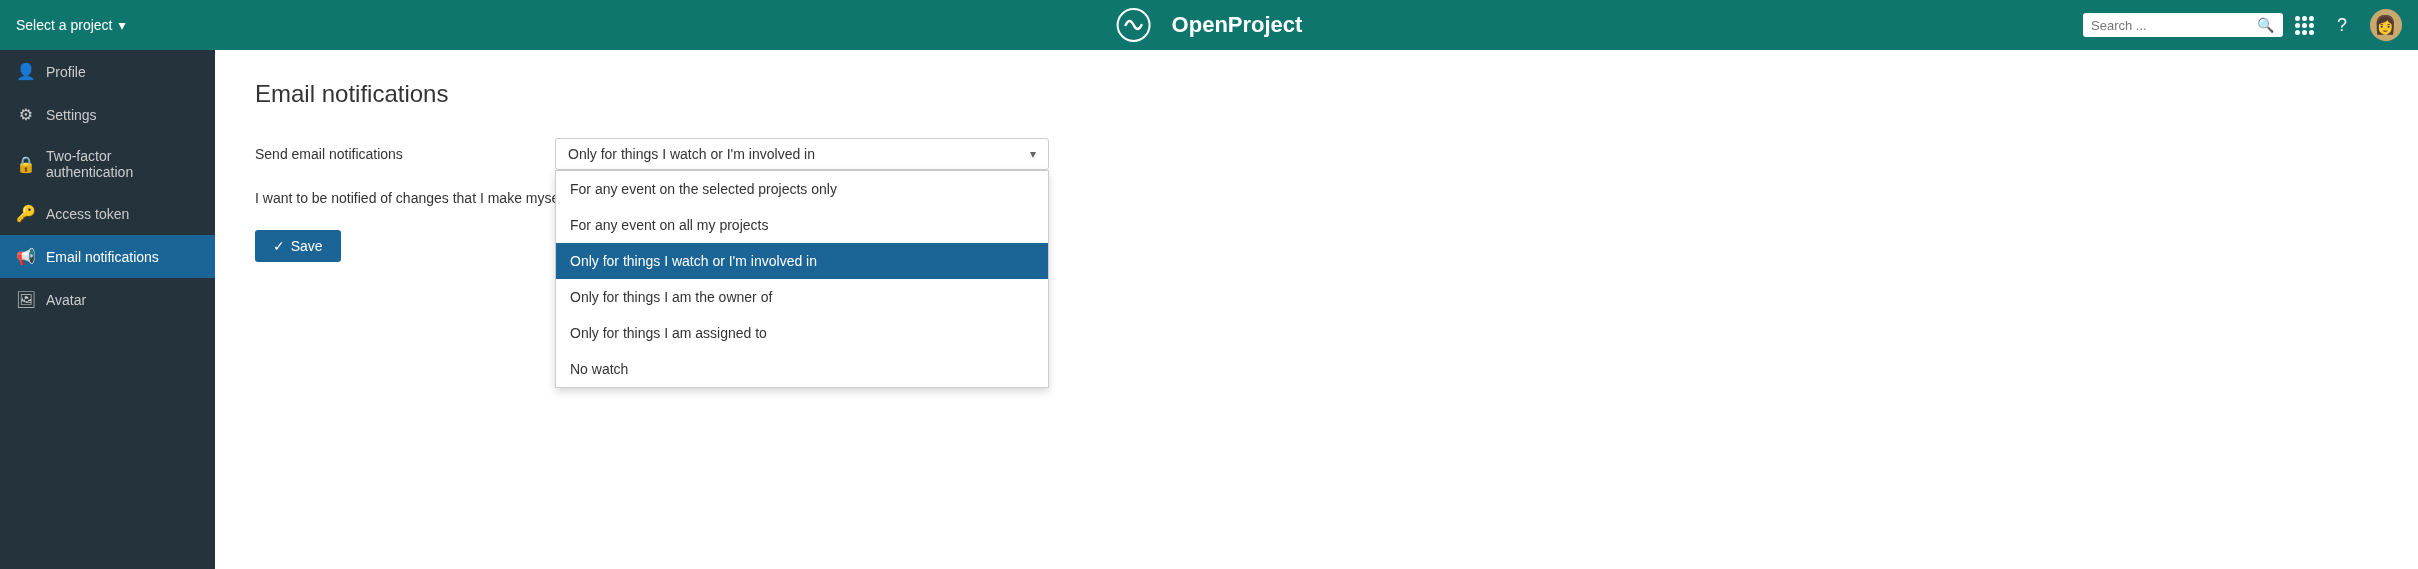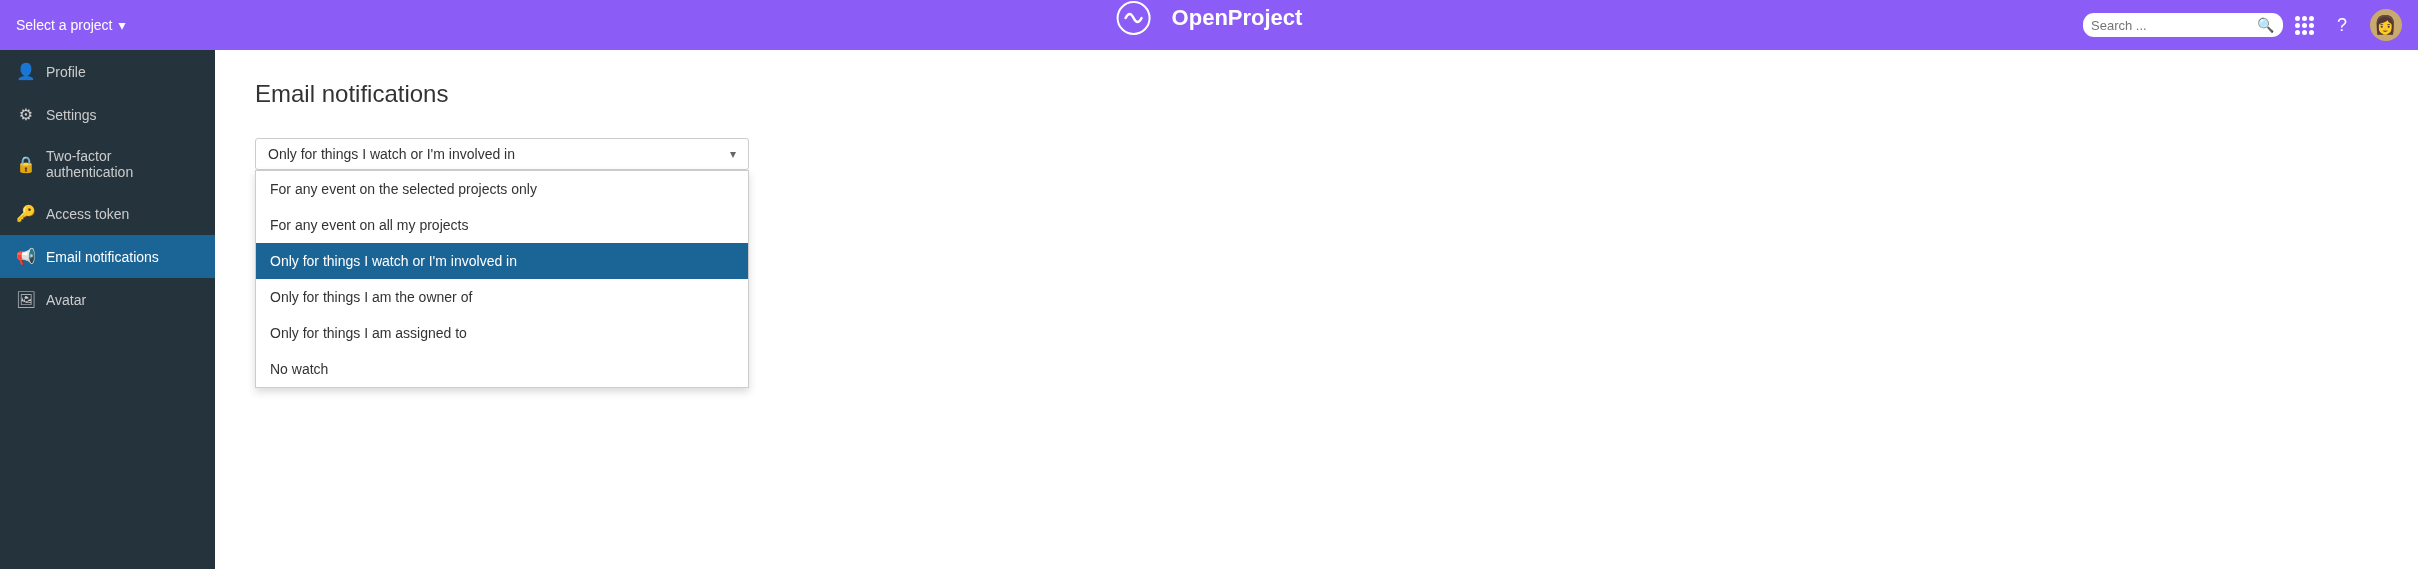--- a/index.html
+++ b/index.html
@@ -1,22 +1,23 @@
 <!DOCTYPE html>
 <html><head>
   <meta charset="utf-8">
   <style>
     * { box-sizing: border-box; margin: 0; padding: 0; }
     body { font-family: Arial, sans-serif; font-size: 14px; background: #fff; }
 
     
     .header {
-      background: #8b5cf6;
+      background: #0f766e;
       height: 50px;
       display: flex;
+      align-items: center;
       padding: 0 16px;
       position: relative;
     }
     .header-project-select {
       display: flex;
       align-items: center;
       color: #fff;
       font-size: 14px;
       cursor: pointer;
       gap: 6px;
@@ -39,21 +40,21 @@
     .header-right {
       margin-left: auto;
       display: flex;
       align-items: center;
       gap: 12px;
     }
     .search-box {
       display: flex;
       align-items: center;
       background: #fff;
-      border-radius: 11px;
+      border-radius: 3px;
       padding: 4px 8px;
       width: 200px;
     }
     .search-box input {
       border: none;
       outline: none;
       font-size: 13px;
       color: #666;
       width: 100%;
       background: transparent;
@@ -310,20 +311,21 @@
       <span class="sidebar-item-icon">🖼</span>
       <span class="sidebar-item-label">Avatar</span>
     </div>
     </nav>
 
   <main class="main">
     <h1 class="page-title">Email notifications</h1>
 
     
     <div class="form-row">
+      <span class="form-label">Send email notifications</span>
       <div class="form-control-wrap">
         <div class="select-trigger">
           <span>Only for things I watch or I'm involved in</span>
           <span class="chevron">▾</span>
         </div>
         <div class="dropdown-menu">
         <div class="dropdown-item">For any event on the selected projects only</div>
             <div class="dropdown-item">For any event on all my projects</div>
             <div class="dropdown-item selected">Only for things I watch or I'm involved in</div>
             <div class="dropdown-item">Only for things I am the owner of</div>

